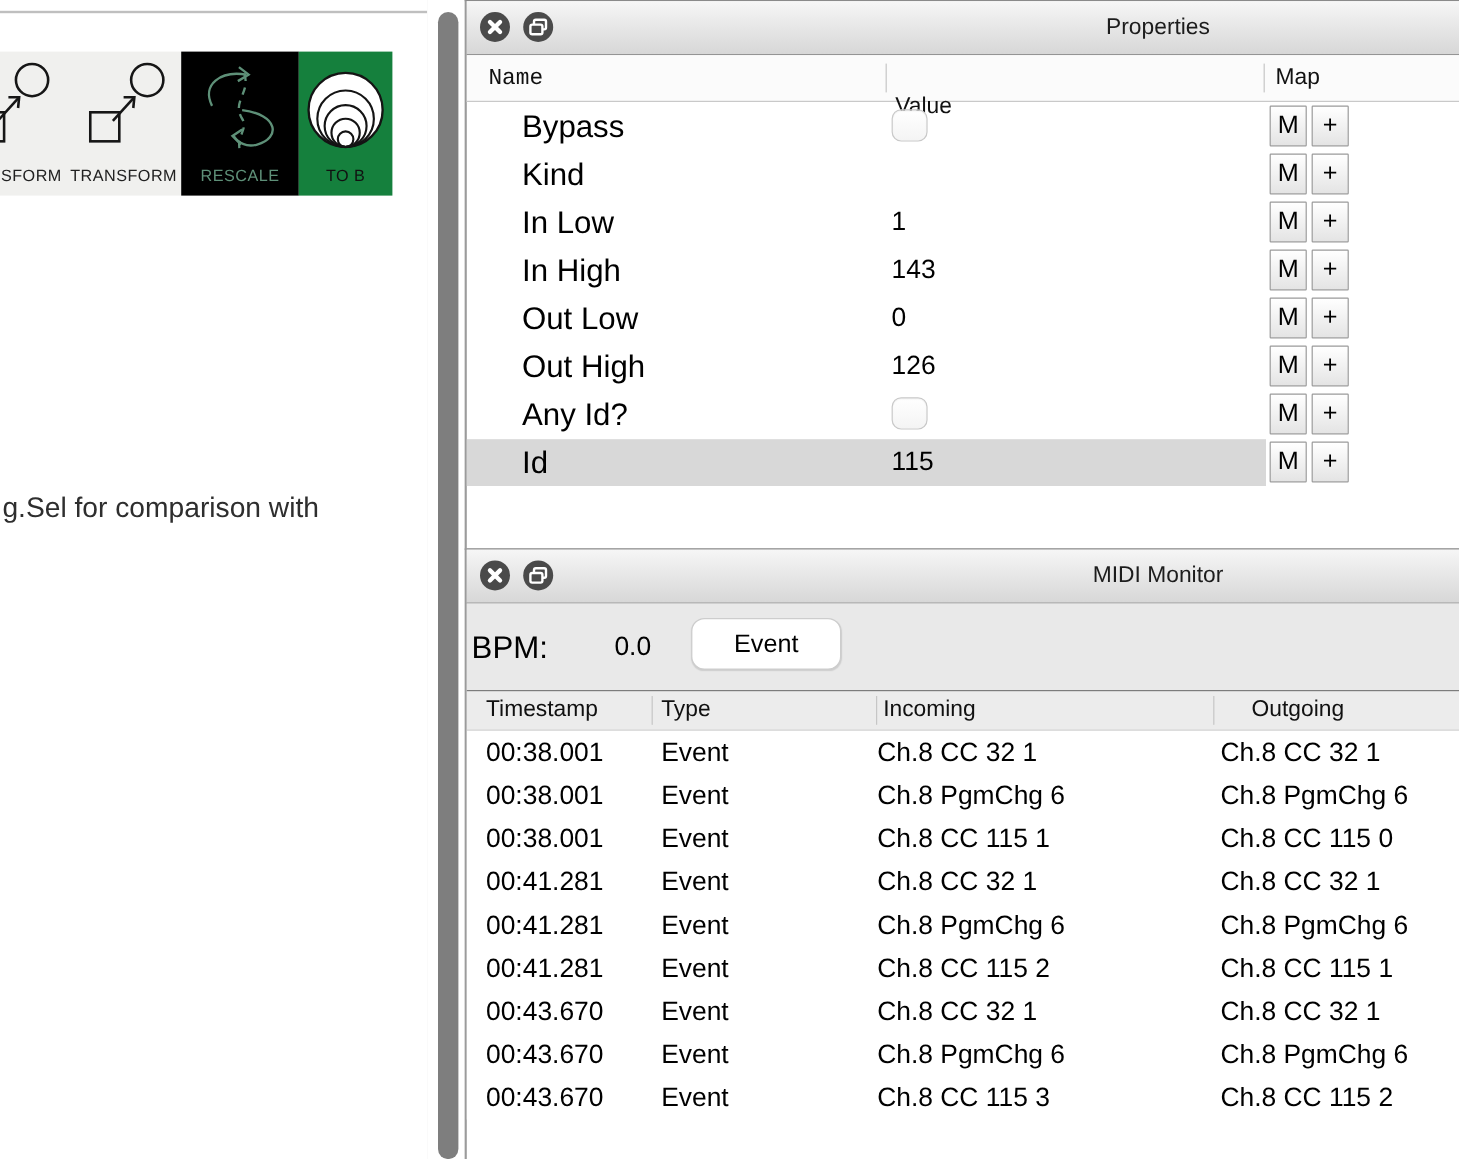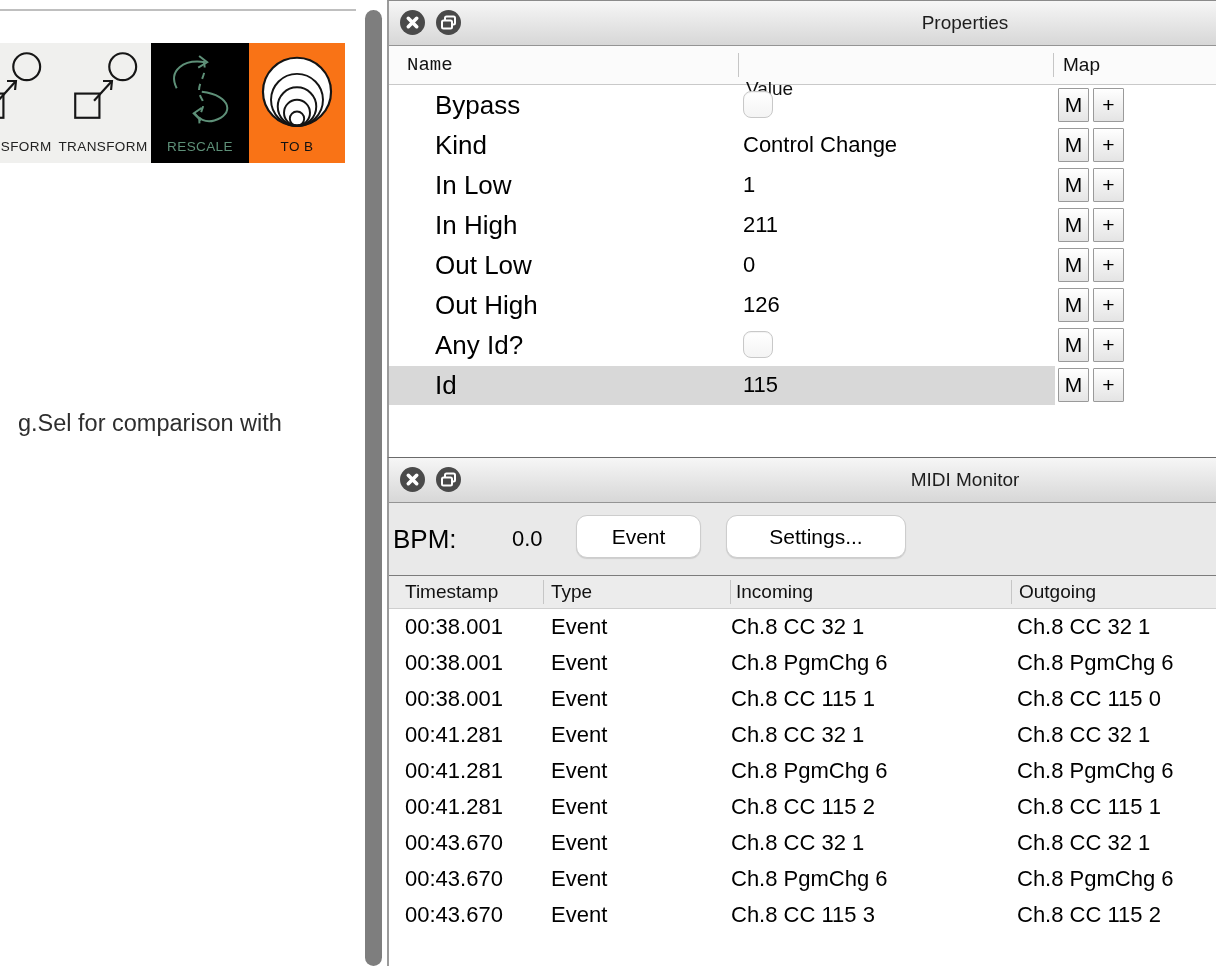--- a/index.html
+++ b/index.html
@@ -9,26 +9,26 @@
     font-family:"Liberation Sans","DejaVu Sans",sans-serif;
     color:#000;
   }
   
   .left-window{position:absolute;left:0;top:0;width:356px;height:966px;background:#fff;border-right:1px solid #ddd;}
   .left-topline{position:absolute;left:0;top:9px;width:356px;height:2px;background:#bfbfbf;}
   .toolbar{position:absolute;left:0;top:43px;height:120px;display:flex;}
   .tool-cell{position:relative;width:96px;height:120px;background:#f0f0ee;flex:none;}
   .tool-cell.partial{margin-left:-41px;}
   .tool-cell.rescale{background:#000000;width:98px;}
-  .tool-cell.tob{background:#f97316;width:96px;}
+  .tool-cell.tob{background:#15803d;width:78px;}
   .tool-svg{position:absolute;left:0;top:4px;width:100%;height:86px;}
   .tool-label{position:absolute;bottom:9px;left:0;width:100%;text-align:center;font-size:13.5px;letter-spacing:.4px;color:#222;white-space:nowrap;}
   .tool-cell.rescale .tool-label{color:#5e9078;}
   .tool-cell.tob .tool-label{color:#111;}
-  .note-text{position:absolute;left:18px;top:410px;font-size:23.5px;color:#2e2e2e;white-space:nowrap;}
+  .note-text{position:absolute;left:2px;top:410px;font-size:23.5px;color:#2e2e2e;white-space:nowrap;}
   
   .v-scrollbar{position:absolute;left:356px;top:0;width:31px;height:966px;background:#fff;}
   .v-thumb{position:absolute;left:9px;top:10px;width:17px;height:956px;border-radius:9px;background:#7e7e7e;}
   
   .right-pane{position:absolute;left:387px;top:0;width:829px;height:966px;overflow:hidden;}
   .panel{position:absolute;left:0;width:1156px;background:#fff;border-left:2px solid #9b9b9b;box-sizing:border-box;}
   .panel-properties{top:0;height:457px;border-top:1px solid #8a8a8a;}
   .panel-monitor{top:457px;height:509px;border-top:1px solid #6a6a6a;}
   .titlebar{position:relative;height:44px;background:linear-gradient(#f6f6f6,#d7d7d7);border-bottom:1px solid #949494;}
   .win-btn{position:absolute;top:9px;width:25px;height:25px;border-radius:50%;background:#4a4a4a;border:none;padding:0;display:flex;align-items:center;justify-content:center;cursor:default;}
@@ -51,21 +51,21 @@
   .m-btn{left:669px;} .plus-btn{left:704px;}
   
   .bpm-row{position:relative;height:72px;background:#e9e9e9;}
   .bpm-label{position:absolute;left:4px;top:0;line-height:72px;font-size:26px;color:#000;}
   .bpm-value{position:absolute;left:123px;top:0;line-height:72px;font-size:22px;color:#000;}
   .push-btn{position:absolute;top:12px;height:43px;border:1px solid #cdcdcd;border-radius:11px;background:#ffffff;font-family:inherit;font-size:21px;color:#000;box-shadow:0 1px 1px rgba(0,0,0,.12);}
   .clear-btn{left:187px;width:125px;}
   .settings-btn{left:337px;width:180px;}
   .mon-header{position:relative;height:32px;background:#ececec;border-top:1px solid #7c7c7c;border-bottom:1px solid #cfcfcf;font-size:19px;color:#111;}
   .mon-header span{position:absolute;line-height:32px;}
-  .mh-ts{left:16px;} .mh-type{left:162px;} .mh-in{left:347px;} .mh-out{left:630px;}
+  .mh-ts{left:16px;} .mh-type{left:162px;} .mh-in{left:347px;} .mh-out{left:654px;}
   .mon-header .col-sep{top:4px;height:24px;}
   .ms1{left:154px;} .ms2{left:341px;} .ms3{left:622px;}
   .midi-rows{position:relative;background:#fff;}
   .midi-row{position:relative;height:36px;font-size:22px;}
   .midi-row span{position:absolute;line-height:36px;white-space:nowrap;}
   .mr-ts{left:16px;text-align:right;} .mr-type{left:162px;} .mr-in{left:342px;} .mr-out{left:628px;}
   svg{display:block;}
 </style>
 </head>
 <body>
@@ -157,35 +157,34 @@
     <span class="prop-name">Bypass</span>
     <span class="prop-value">
             <div class="checkbox"></div>
           </span>
     <button class="map-btn m-btn">M</button>
     <button class="map-btn plus-btn">+</button>
   </div>
 
   <div class="prop-row">
     <span class="prop-name">Kind</span>
-    <span class="prop-value">Control Change</span>
     <button class="map-btn m-btn">M</button>
     <button class="map-btn plus-btn">+</button>
   </div>
 
   <div class="prop-row">
     <span class="prop-name">In Low</span>
     <span class="prop-value">1</span>
     <button class="map-btn m-btn">M</button>
     <button class="map-btn plus-btn">+</button>
   </div>
 
   <div class="prop-row">
     <span class="prop-name">In High</span>
-    <span class="prop-value">211</span>
+    <span class="prop-value">143</span>
     <button class="map-btn m-btn">M</button>
     <button class="map-btn plus-btn">+</button>
   </div>
 
   <div class="prop-row">
     <span class="prop-name">Out Low</span>
     <span class="prop-value">0</span>
     <button class="map-btn m-btn">M</button>
     <button class="map-btn plus-btn">+</button>
   </div>
@@ -228,21 +227,20 @@
           <rect x="6" y="10.5" width="10" height="8" rx="1.5" fill="#4a4a4a" stroke="#fff" stroke-width="2"></rect>
         </svg>
       </button>
       <div class="panel-title">MIDI Monitor</div>
     </div>
 
     <div class="bpm-row">
       <span class="bpm-label">BPM:</span>
       <span class="bpm-value">0.0</span>
       <button class="push-btn clear-btn">Event</button>
-      <button class="push-btn settings-btn">Settings...</button>
     </div>
 
     <div class="mon-header">
       <span class="mh-ts">Timestamp</span>
       <span class="mh-type">Type</span>
       <span class="mh-in">Incoming</span>
       <span class="mh-out">Outgoing</span>
       <div class="col-sep ms1"></div>
       <div class="col-sep ms2"></div>
       <div class="col-sep ms3"></div>

